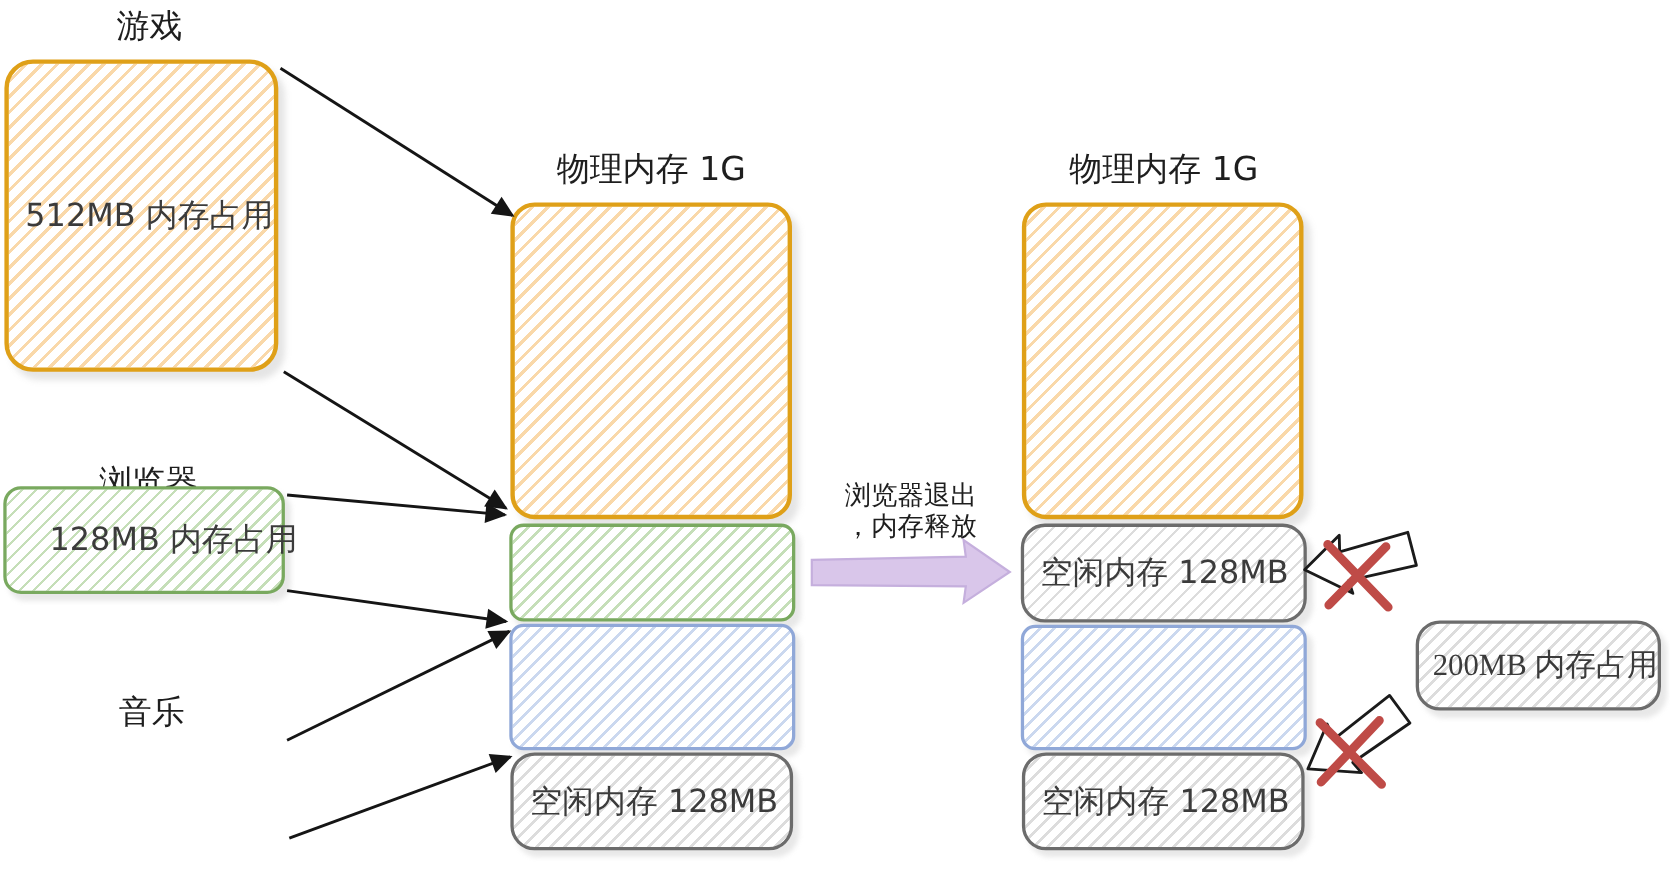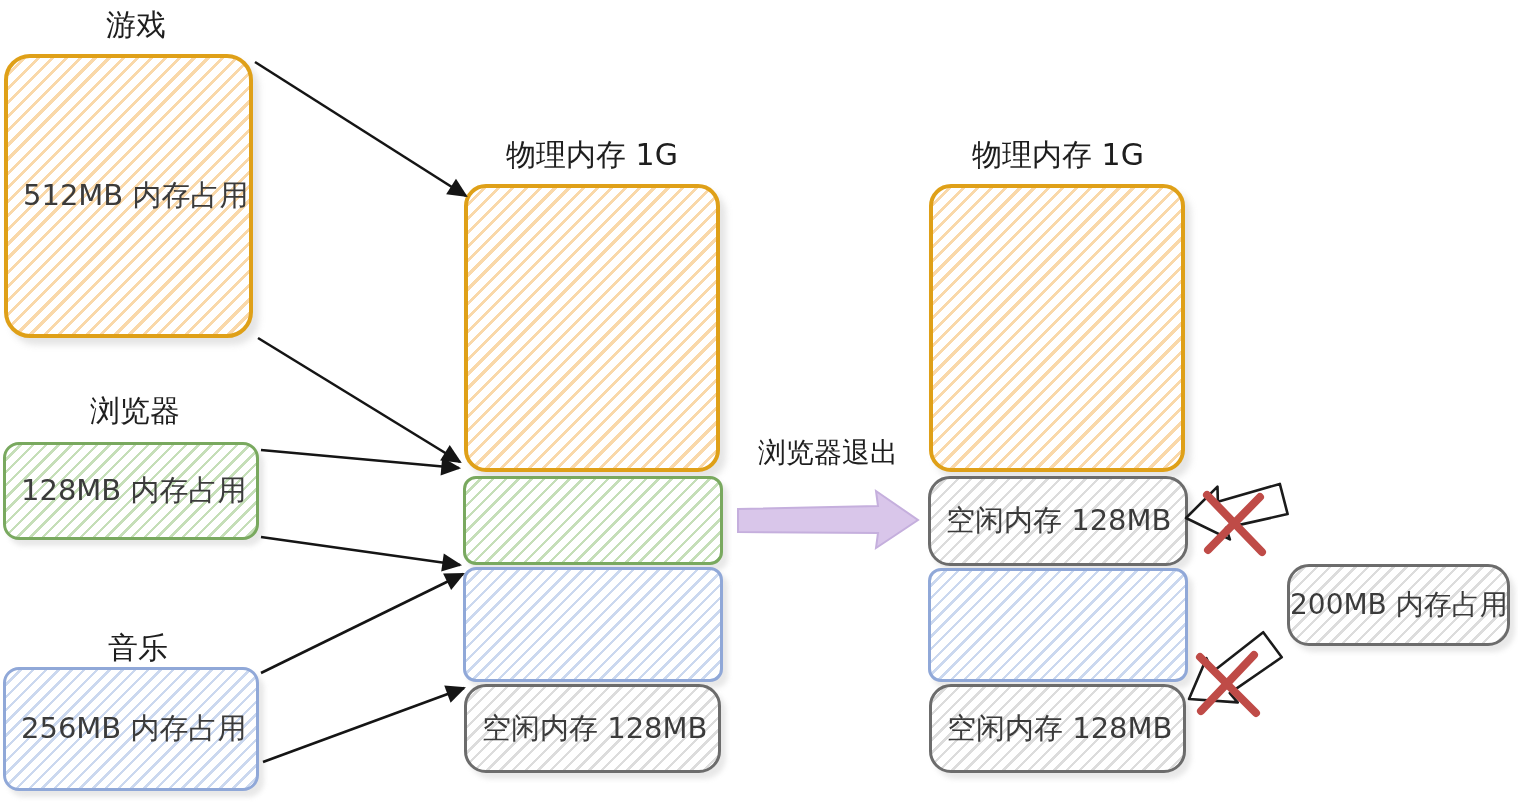--- a/index.html
+++ b/index.html
@@ -1,33 +1,34 @@
 <!DOCTYPE html>
 <html><head>
 <meta charset="utf-8">
 <style>
   html,body{margin:0;padding:0;background:#ffffff;}
   body{font-family:"DejaVu Sans","Liberation Sans",sans-serif;}
   .canvas{position:relative;width:1518px;height:806px;background:#ffffff;overflow:hidden;color:#2e2e2e;}
   .lbl{position:absolute;font-size:30px;color:#1e1e1e;text-align:center;white-space:nowrap;line-height:1.15;}
-  .trans{font-size:28px;white-space:normal;}
+  .trans{font-size:24px;white-space:normal;}
   .box{position:absolute;box-sizing:border-box;display:flex;align-items:center;background-color:#ffffff;}
   .boxtext{padding-left:15px;font-size:29px;color:#3b3b3b;white-space:nowrap;}
-  .center{justify-content:flex-start;}
+  .center{justify-content:flex-end;font-family:Liberation Serif, serif;}
   .center .boxtext{padding-left:0;}
   .hatch-orange{
     border:4px solid #dfa018;border-radius:26px;
     background-image:repeating-linear-gradient(135deg, rgba(244,178,84,.5) 0 3px, rgba(0,0,0,0) 3px 10px);
     box-shadow:6px 7px 6px rgba(150,150,150,.25);
     text-align:right;
   }
   .hatch-green{
     border:3px solid #79a95f;border-radius:16px;
     background-image:repeating-linear-gradient(135deg, rgba(150,196,126,.55) 0 2.5px, rgba(0,0,0,0) 2.5px 9px);
     box-shadow:5px 6px 5px rgba(150,150,150,.22);
+    padding-left:24px;
   }
   .hatch-blue{
     border:3px solid #90a8d8;border-radius:16px;
     background-image:repeating-linear-gradient(135deg, rgba(160,184,226,.55) 0 2.5px, rgba(0,0,0,0) 2.5px 9px);
     box-shadow:5px 6px 5px rgba(150,150,150,.22);
   }
   .hatch-gray{
     border:3px solid #6c6c6c;border-radius:22px;
     background-image:repeating-linear-gradient(135deg, rgba(186,186,186,.5) 0 2.5px, rgba(0,0,0,0) 2.5px 9px);
     box-shadow:5px 6px 5px rgba(150,150,150,.22);
@@ -37,40 +38,38 @@
 </head>
 <body>
 
 <div class="canvas">
 
   <div class="lbl" style="left:98px;top:8px;width:76px;">游戏</div>
   <div class="box hatch-orange" style="left:4px;top:54px;width:249px;height:284px;">
     <span class="boxtext">512MB 内存占用</span>
   </div>
 
-  <div class="lbl" style="left:80px;top:394px;width:110px;">浏览器</div>
+  <div class="lbl" style="left:80px;top:422px;width:110px;">浏览器</div>
   <div class="box hatch-green" style="left:3px;top:442px;width:256px;height:98px;">
     <span class="boxtext">128MB 内存占用</span>
   </div>
 
   <div class="lbl" style="left:98px;top:631px;width:80px;">音乐</div>
-  <div class="box hatch-blue" style="left:3px;top:667px;width:256px;height:124px;">
-    <span class="boxtext">256MB 内存占用</span>
-  </div>
 
   <div class="lbl" style="left:462px;top:138px;width:260px;">物理内存 1G</div>
   <div class="box hatch-orange" style="left:464px;top:184px;width:256px;height:288px;border-radius:22px;"></div>
   <div class="box hatch-green" style="left:463px;top:476px;width:260px;height:89px;border-radius:13px;"></div>
   <div class="box hatch-blue" style="left:463px;top:567px;width:260px;height:115px;border-radius:13px;"></div>
   <div class="box hatch-gray" style="left:464px;top:684px;width:257px;height:89px;">
     <span class="boxtext">空闲内存 128MB</span>
   </div>
 
   <div class="lbl trans" style="left:728px;top:437px;width:200px;">
     <div>浏览器退出</div>
+    <div>，内存释放</div>
   </div>
 
   <div class="lbl" style="left:928px;top:138px;width:260px;">物理内存 1G</div>
   <div class="box hatch-orange" style="left:929px;top:184px;width:256px;height:288px;border-radius:22px;"></div>
   <div class="box hatch-gray" style="left:928px;top:476px;width:260px;height:90px;">
     <span class="boxtext">空闲内存 128MB</span>
   </div>
   <div class="box hatch-blue" style="left:928px;top:568px;width:260px;height:114px;border-radius:13px;"></div>
   <div class="box hatch-gray" style="left:929px;top:684px;width:257px;height:89px;">
     <span class="boxtext">空闲内存 128MB</span>

